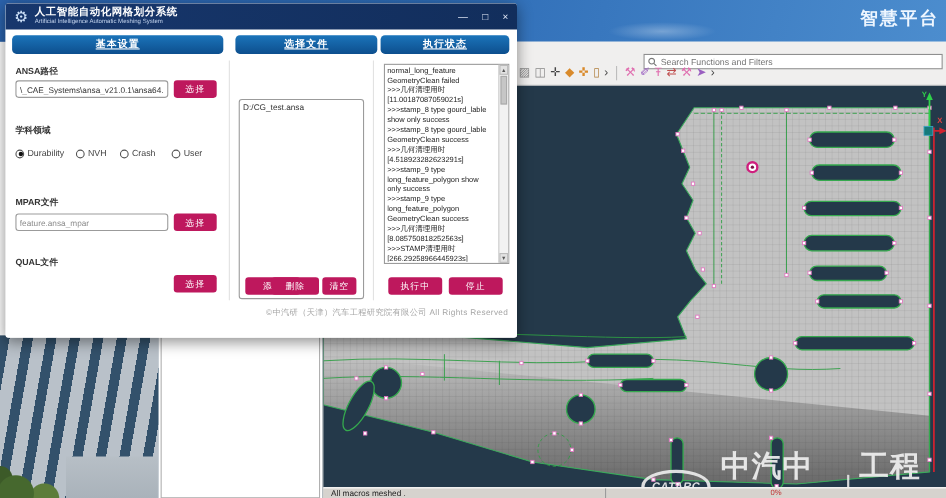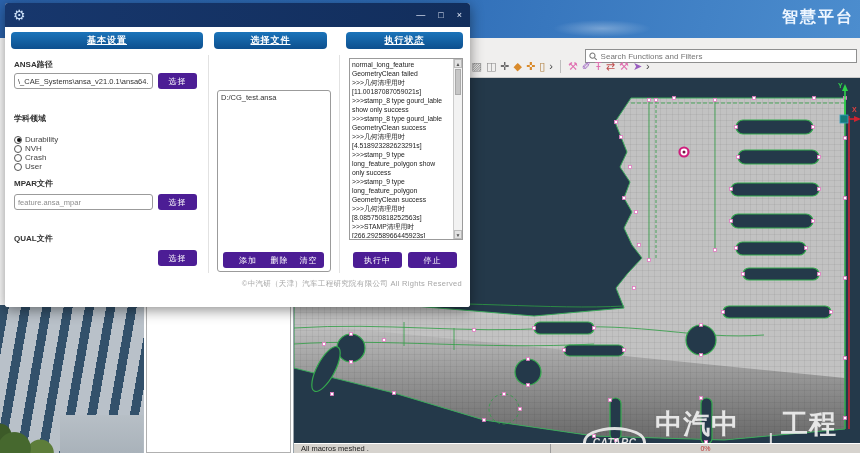--- a/index.html
+++ b/index.html
@@ -59,22 +59,22 @@
   .tb-title { font-size:9.5px; font-weight:bold; letter-spacing:.5px; }
   .tb-sub { font-size:5.5px; color:#c3d4ee; margin-top:2px; }
   .tb-btns { margin-left:auto; display:flex; gap:13px; font-size:9px; color:#e8eefb; }
   .tb-btns span { cursor:default; }
   .dbody { position:relative; height:280px; background:#fff; }
   .vsep { position:absolute; top:28px; bottom:34px; width:1px; background:#e2e2e2; }
   .pill { position:absolute; top:5px; height:17px; border-radius:4px; background:linear-gradient(180deg,#1b74ba,#0d4f8e); color:#fff; font-size:9px; font-weight:bold; display:flex; align-items:center; justify-content:center; letter-spacing:1px;text-decoration:underline; }
   .flabel { position:absolute; font-size:8px; font-weight:bold; color:#333; }
   .finput { position:absolute; height:16px; border:1px solid #9b9b9b; border-radius:3px; font-size:7.5px; color:#333; padding:0 3px; background:#fff; font-family:"Liberation Sans","DejaVu Sans",sans-serif; }
   .finput.ghost { color:#8c8c8c; }
-  .btn { position:absolute; height:16px; border:none; border-radius:3px; background:#4c1d95; color:#fff; font-size:8px; display:flex; align-items:center; justify-content:center; cursor:default; letter-spacing:1px; font-family:"Liberation Sans","DejaVu Sans",sans-serif; }
-  .radio-row { position:absolute; left:9px; top:108px; width:190px; display:flex; font-size:8px; color:#444;flex-direction:column; }
+  .btn { position:absolute; height:16px; border:none; border-radius:3px; background:#be185d; color:#fff; font-size:8px; display:flex; align-items:center; justify-content:center; cursor:default; letter-spacing:1px; font-family:"Liberation Sans","DejaVu Sans",sans-serif; }
+  .radio-row { position:absolute; left:9px; top:108px; width:190px; display:flex; font-size:8px; color:#444; }
   .radio { display:flex; align-items:center; gap:3px; }
   .rdot { width:8px; height:8px; border:1px solid #555; border-radius:50%; display:inline-block; position:relative; background:#fff; }
   .radio.on .rdot::after { content:""; position:absolute; left:1.5px; top:1.5px; width:4px; height:4px; background:#111; border-radius:50%; }
   .listbox { position:absolute; left:212px; top:31px; width:114px; height:182px; border:1px solid #9b9b9b; border-radius:3px; background:#fff; font-size:7.5px; color:#333; padding:2px 3px;margin-top:32px; }
   .logbox { position:absolute; left:344px; top:31px; width:114px; height:182px; border:1px solid #9b9b9b; background:#fff; }
   .logtext { position:absolute; left:2px; top:1px; right:11px; bottom:1px; overflow:hidden; font-size:6.8px; line-height:9px; color:#222; white-space:pre-line; }
   .sbar { position:absolute; right:0; top:0; bottom:0; width:9px; background:#f2f2f2; border-left:1px solid #ccc; }
   .sbtn { position:absolute; left:0; right:0; height:9px; background:#e2e2e2; border:1px solid #bbb; font-size:5px; color:#555; text-align:center; line-height:8px; }
   .sbtn.up{top:0} .sbtn.down{bottom:0}
   .sthumb { position:absolute; left:1px; right:1px; top:10px; height:26px; background:#c6c6c6; border:1px solid #aaa; }
@@ -284,33 +284,37 @@
 
   <div class="statusbar">
     <span class="status-msg">All macros meshed .</span>
     <span class="status-prog">0%</span>
   </div>
 </div>
 
 <div class="dialog">
   <div class="titlebar">
     <span class="tb-logo">⚙</span>
+    <div class="tb-titles">
+      <span class="tb-title">人工智能自动化网格划分系统</span>
+      <span class="tb-sub">Artificial Intelligence Automatic Meshing System</span>
+    </div>
     <div class="tb-btns">
       <span>—</span>
       <span>□</span>
       <span>×</span>
     </div>
   </div>
 
   <div class="dbody">
     <div class="vsep" style="left:203px"></div>
     <div class="vsep" style="left:334px"></div>
 
     <div class="pill" style="left:6px;width:192px">基本设置</div>
-    <div class="pill" style="left:209px;width:113px">选择文件</div>
+    <div class="pill" style="left:209px;width:129px">选择文件</div>
     <div class="pill" style="left:341px;width:117px">执行状态</div>
 
     <span class="flabel" style="left:9px;top:32px">ANSA路径</span>
     <input class="finput" style="left: 9px; top: 46px; width: 139px;" value="\_CAE_Systems\ansa_v21.0.1\ansa64.bat">
     <button class="btn" style="left:153px;top:46px;width:39px">选择</button>
 
     <span class="flabel" style="left:9px;top:86px">学科领域</span>
     <div class="radio-row">
       <span class="radio on" style="width:55px">
           <span class="rdot"></span>
@@ -334,21 +338,21 @@
     <input class="finput ghost" style="left: 9px; top: 167px; width: 139px;" value="feature.ansa_mpar">
     <button class="btn" style="left:153px;top:167px;width:39px">选择</button>
 
     <span class="flabel" style="left:9px;top:206px">QUAL文件</span>
     <button class="btn" style="left:153px;top:223px;width:39px">选择</button>
 
     <div class="listbox">
       <div>D:/CG_test.ansa</div>
     </div>
     <button class="btn" style="left:218px;top:225px;width:50px">添加</button>
-    <button class="btn" style="left:253px;top:225px;width:43px">删除</button>
+    <button class="btn" style="left:242px;top:225px;width:43px">删除</button>
     <button class="btn" style="left:288px;top:225px;width:31px">清空</button>
 
     <div class="logbox">
       <div class="logtext">normal_long_feature
 GeometryClean failed
 &gt;&gt;&gt;几何清理用时
 [11.00187087059021s]
 &gt;&gt;&gt;stamp_8 type gourd_lable
 show only success
 &gt;&gt;&gt;stamp_8 type gourd_lable

